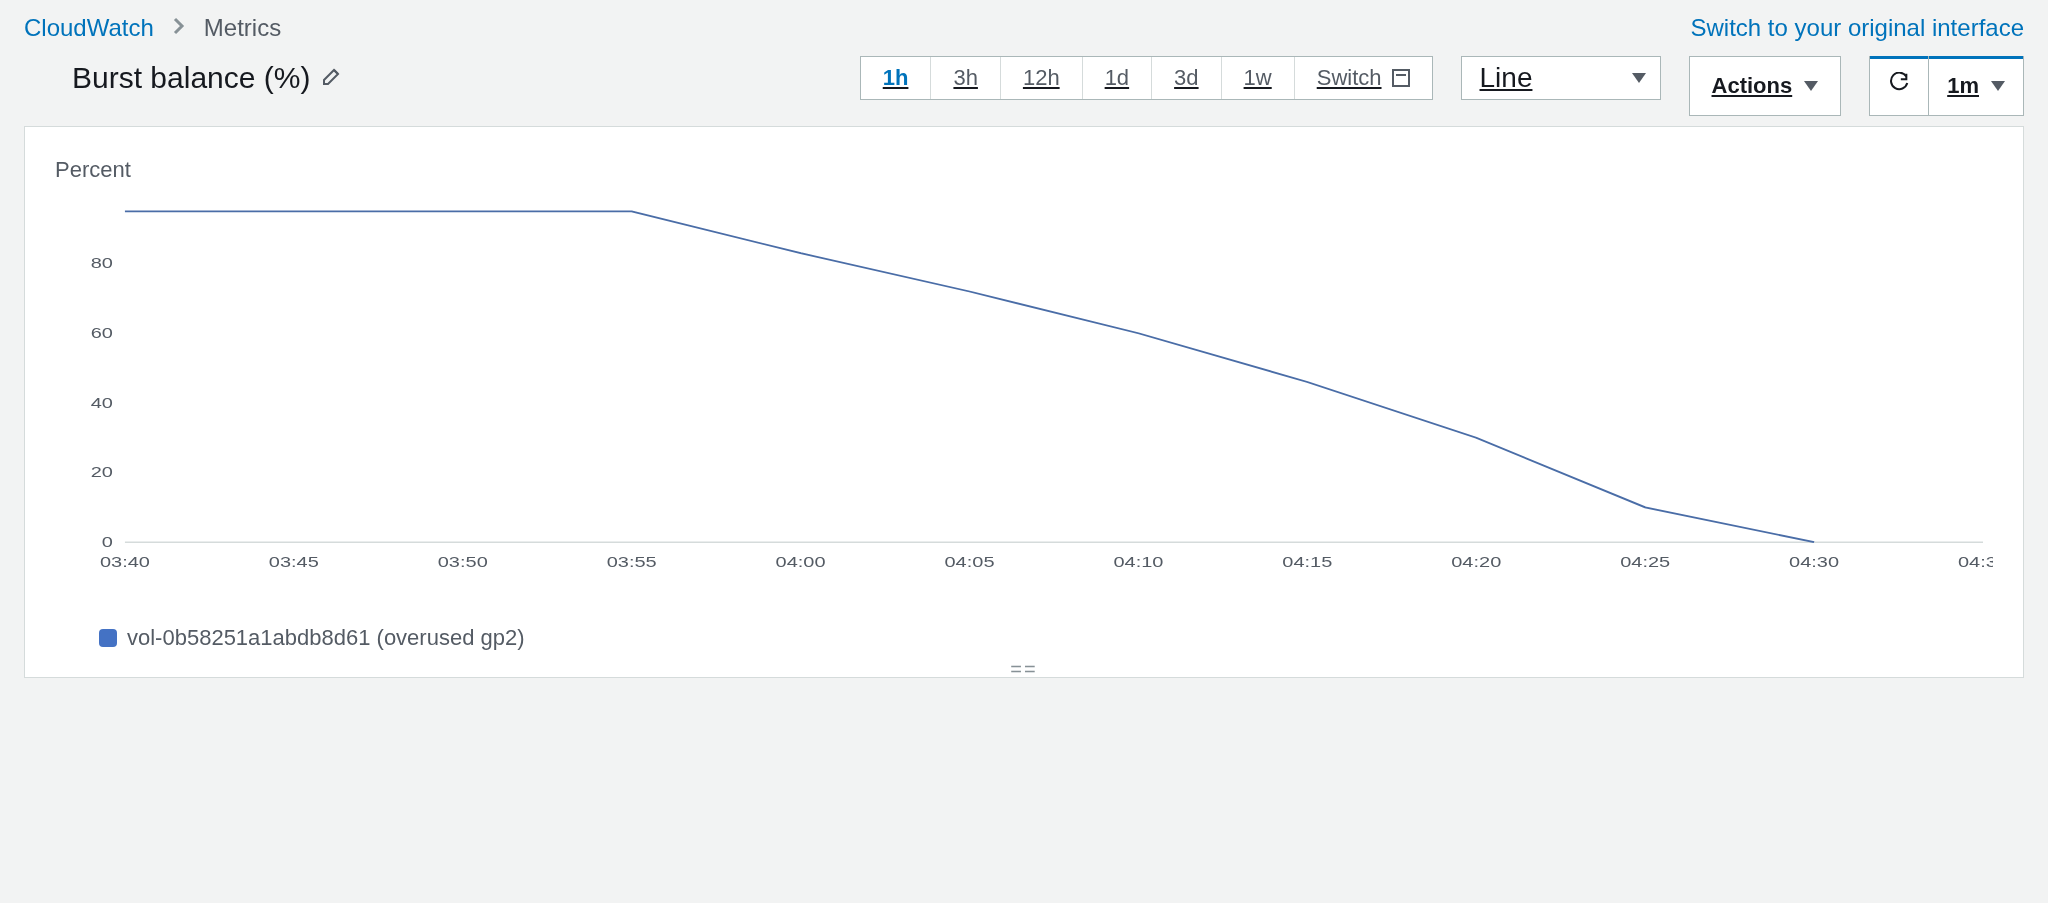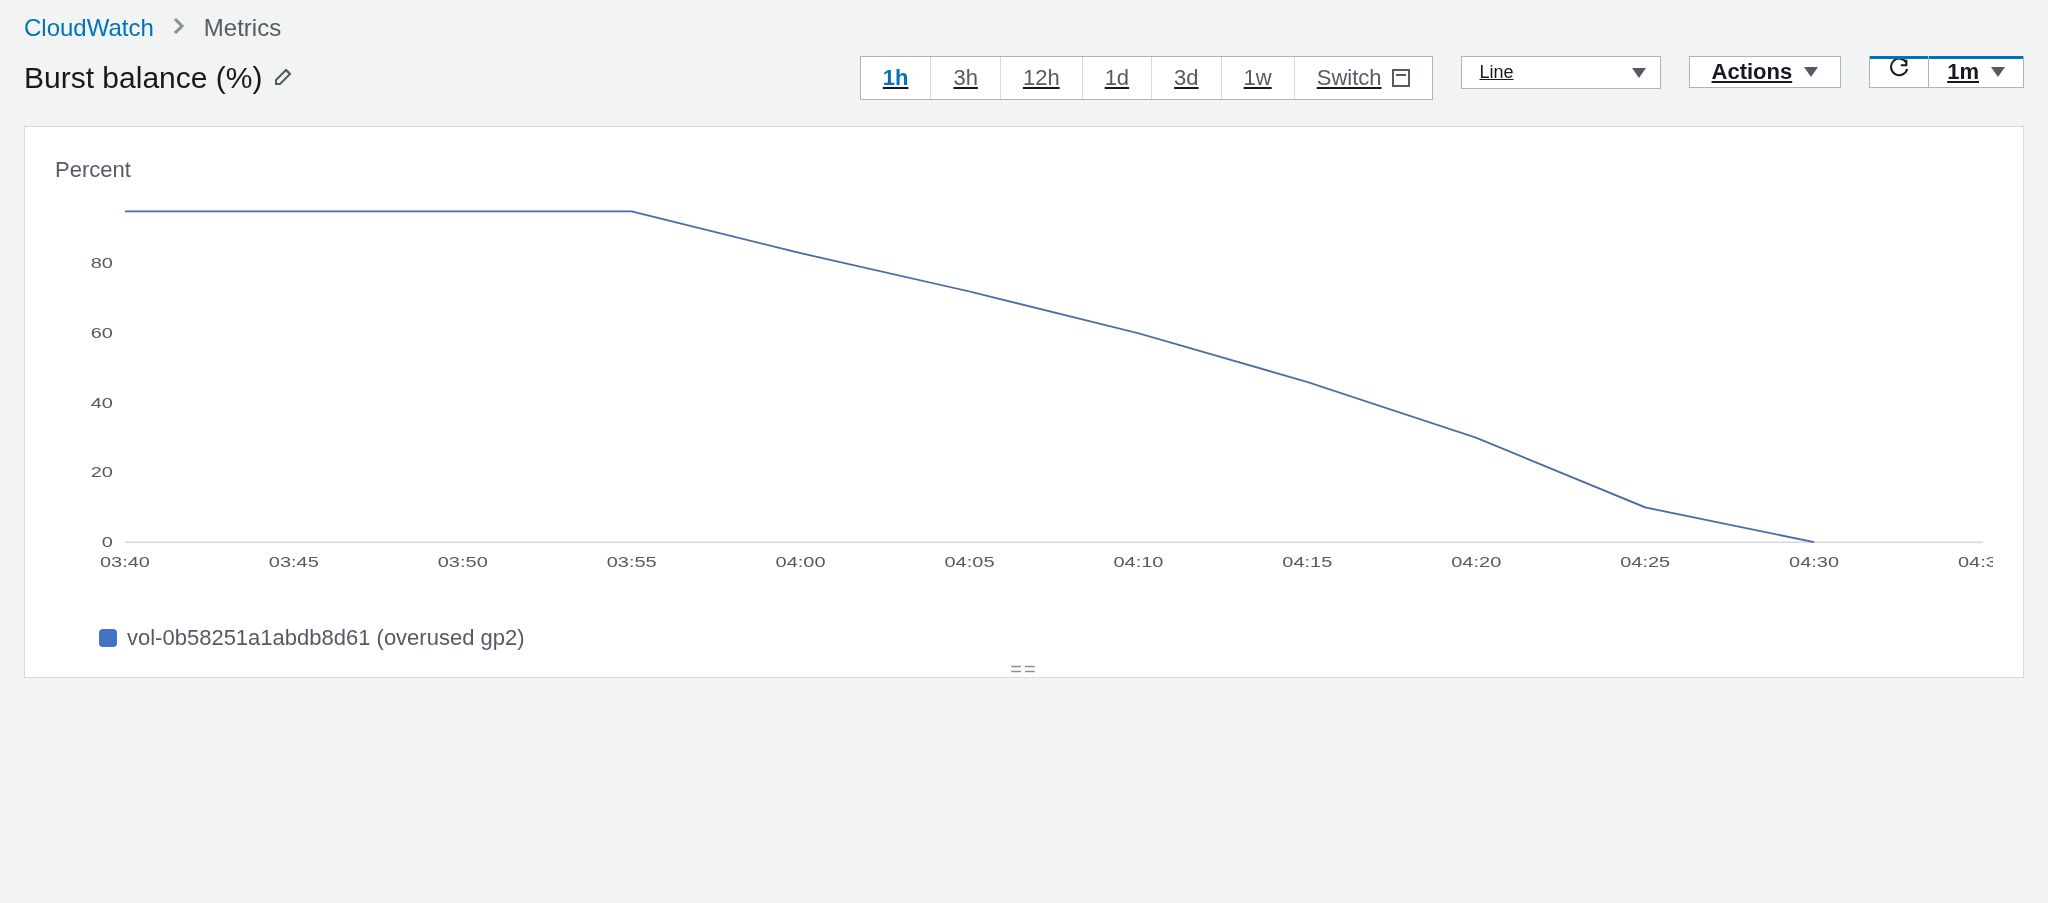--- a/index.html
+++ b/index.html
@@ -22,42 +22,42 @@
   .page { width: 2048px; height: 903px; position: relative; padding: 0 24px; }
   
   .topbar { display: flex; align-items: flex-start; justify-content: space-between; padding-top: 14px; }
   .breadcrumbs { display: flex; align-items: center; gap: 18px; font-size: 24px; }
   .breadcrumbs a { color: var(--aws-blue); text-decoration: none; }
   .breadcrumbs .sep { color: #879196; }
   .breadcrumbs .current { color: var(--aws-grey); }
   .switch-link { color: var(--aws-blue); font-size: 24px; cursor: pointer; }
 
   
-  .titlebar { display: flex; align-items: center; justify-content: space-between; margin-top: 14px; }
+  .titlebar { display: flex; align-items: center; justify-content: space-between; margin-top: 14px; margin-left: 48px; }
   .title-wrap { display: flex; align-items: center; gap: 10px; }
   .title { font-size: 30px; font-weight: 400; color: var(--aws-text); }
   .edit-icon svg { width: 24px; height: 24px; stroke: var(--aws-grey); fill: none; stroke-width: 2; }
   .controls { display: flex; align-items: stretch; gap: 28px; height: 44px; text-decoration: underline; }
   .seg { display: flex; border: 1px solid var(--aws-border); background: #fff; height: 44px; }
   .seg button {
     background: transparent; border: none; border-right: 1px solid var(--aws-border-light);
     padding: 0 22px; font-size: 22px; color: var(--aws-grey); cursor: pointer;
     font-family: inherit; display: flex; align-items: center; gap: 10px;
   }
   .seg button:last-child { border-right: none; }
   .seg button.active { color: var(--aws-blue); font-weight: 700; }
   .btn {
-    background: #fff; border: 1px solid var(--aws-border); height: 32px;
+    background: #fff; border: 1px solid var(--aws-border); height: 60px;
     padding: 0 22px; font-size: 22px; color: var(--aws-text);
     display: flex; align-items: center; gap: 12px; cursor: pointer;
     font-family: inherit; font-weight: 600;
   }
   .sel {
-    background: #fff; border: 1px solid var(--aws-border); height: 33px;
-    padding: 0 14px 0 18px; font-size: 18px; color: var(--aws-text);
+    background: #fff; border: 1px solid var(--aws-border); height: 44px;
+    padding: 0 14px 0 18px; font-size: 28px; color: var(--aws-text);
     display: flex; align-items: center; justify-content: space-between; gap: 20px;
     min-width: 200px; cursor: pointer; text-align: center;
   }
   .caret { width: 0; height: 0; border-left: 7px solid transparent; border-right: 7px solid transparent; border-top: 10px solid var(--aws-grey); }
   .refresh-group { display: flex; }
   .refresh-group .btn { padding: 0 18px; }
   .refresh-group .btn:first-child { border-right: none; }
   .refresh-group .btn { position: relative; }
   .refresh-group .btn.loading::after, .refresh-group .period.loading-top::before {
     content:""; position:absolute; left:0; right:0; top:-1px; height:3px; background: var(--aws-blue);
@@ -85,20 +85,21 @@
   <div class="topbar">
     <div class="breadcrumbs">
       <a href="#">CloudWatch</a>
       <span class="sep">
         <svg width="14" height="20" viewBox="0 0 14 20">
             <polyline points="3,3 10,10 3,17" fill="none" stroke="#879196" stroke-width="3"></polyline>
           </svg>
       </span>
       <span class="current">Metrics</span>
     </div>
+    <div class="switch-link">Switch to your original interface</div>
   </div>
 
   <div class="titlebar">
     <div class="title-wrap">
       <span class="title">Burst balance (%)</span>
       <span class="edit-icon">
         <svg viewBox="0 0 24 24">
             <path d="M4 16 L14 6 L18 10 L8 20 L4 20 Z"></path>
             <path d="M14 6 L18 10"></path>
           </svg>

